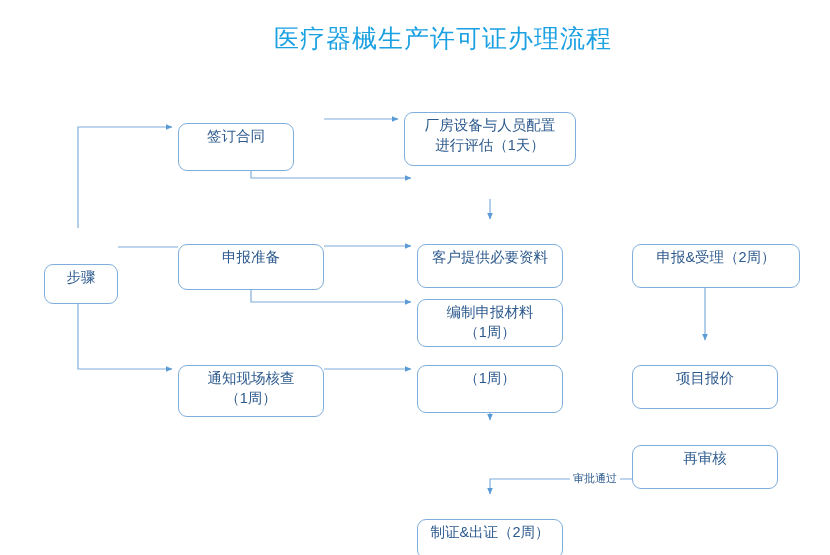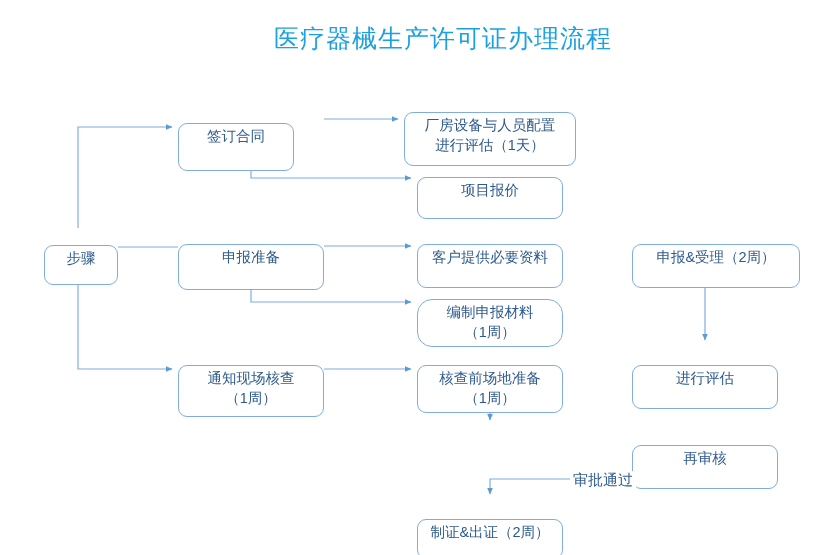--- a/index.html
+++ b/index.html
@@ -41,21 +41,21 @@
     display:flex;
     align-items:flex-start;
     justify-content:center;
     text-align:center;
     padding:2px 12px;
     margin-top:20px;
   }
   .node span{display:block;}
   .edge-label{
     position:absolute;
-    font-size:15px;
+    font-size:11px;
     color:#2E5B8E;
     background:#ffffff;
     padding:0 3px;
     white-space:nowrap;
   }
 </style>
 </head>
 <body>
 
 <div id="chart">
@@ -91,21 +91,21 @@
       <path d="M324,369 L411,369" marker-end="url(#arrow)"></path>
 
       <path d="M490,393 L490,420" marker-end="url(#arrow)"></path>
 
       <path d="M705,268 L705,340" marker-end="url(#arrow)"></path>
 
       <path d="M705,469 L705,479 L490,479 L490,494" marker-end="url(#arrow)"></path>
     </g>
   </svg>
 
-  <div class="node" style="left:44px;top:225px;width:74px;height:40px;">
+  <div class="node" style="left:44px;top:244px;width:74px;height:40px;">
     <span>步骤</span>
   </div>
 
   <div class="node" style="left:178px;top:103px;width:116px;height:48px;">
     <span>签订合同</span>
   </div>
 
   <div class="node" style="left:178px;top:224px;width:146px;height:46px;">
     <span>申报准备</span>
   </div>
@@ -117,53 +117,49 @@
       </span>
   </div>
 
   <div class="node" style="left:404px;top:92px;width:172px;height:54px;">
     <span class="multiline">
         <div>厂房设备与人员配置</div>
         <div>进行评估（1天）</div>
       </span>
   </div>
 
-  <div class="node" style="left:417px;top:157px;width:146px;height:42px;">
-    <span>项目报价</span>
-  </div>
 
   <div class="node" style="left:417px;top:224px;width:146px;height:44px;">
     <span>客户提供必要资料</span>
   </div>
 
-  <div class="node" style="left:417px;top:279px;width:146px;height:48px;border-radius:15px;">
+  <div class="node" style="left:417px;top:279px;width:146px;height:48px;">
     <span class="multiline">
         <div>编制申报材料</div>
         <div>（1周）</div>
       </span>
   </div>
 
   <div class="node" style="left:417px;top:345px;width:146px;height:48px;">
     <span class="multiline">
-        <div>核查前场地准备</div>
         <div>（1周）</div>
       </span>
   </div>
 
 
   <div class="node" style="left:417px;top:499px;width:146px;height:40px;">
     <span>制证&amp;出证（2周）</span>
   </div>
 
   <div class="node" style="left:632px;top:224px;width:168px;height:44px;">
     <span>申报&amp;受理（2周）</span>
   </div>
 
   <div class="node" style="left:632px;top:345px;width:146px;height:44px;">
-    <span>进行评估</span>
+    <span>项目报价</span>
   </div>
 
   <div class="node" style="left:632px;top:425px;width:146px;height:44px;">
     <span>再审核</span>
   </div>
 
   <div class="edge-label" style="left:570px;top:471px;">审批通过</div>
 
 </div>
 

